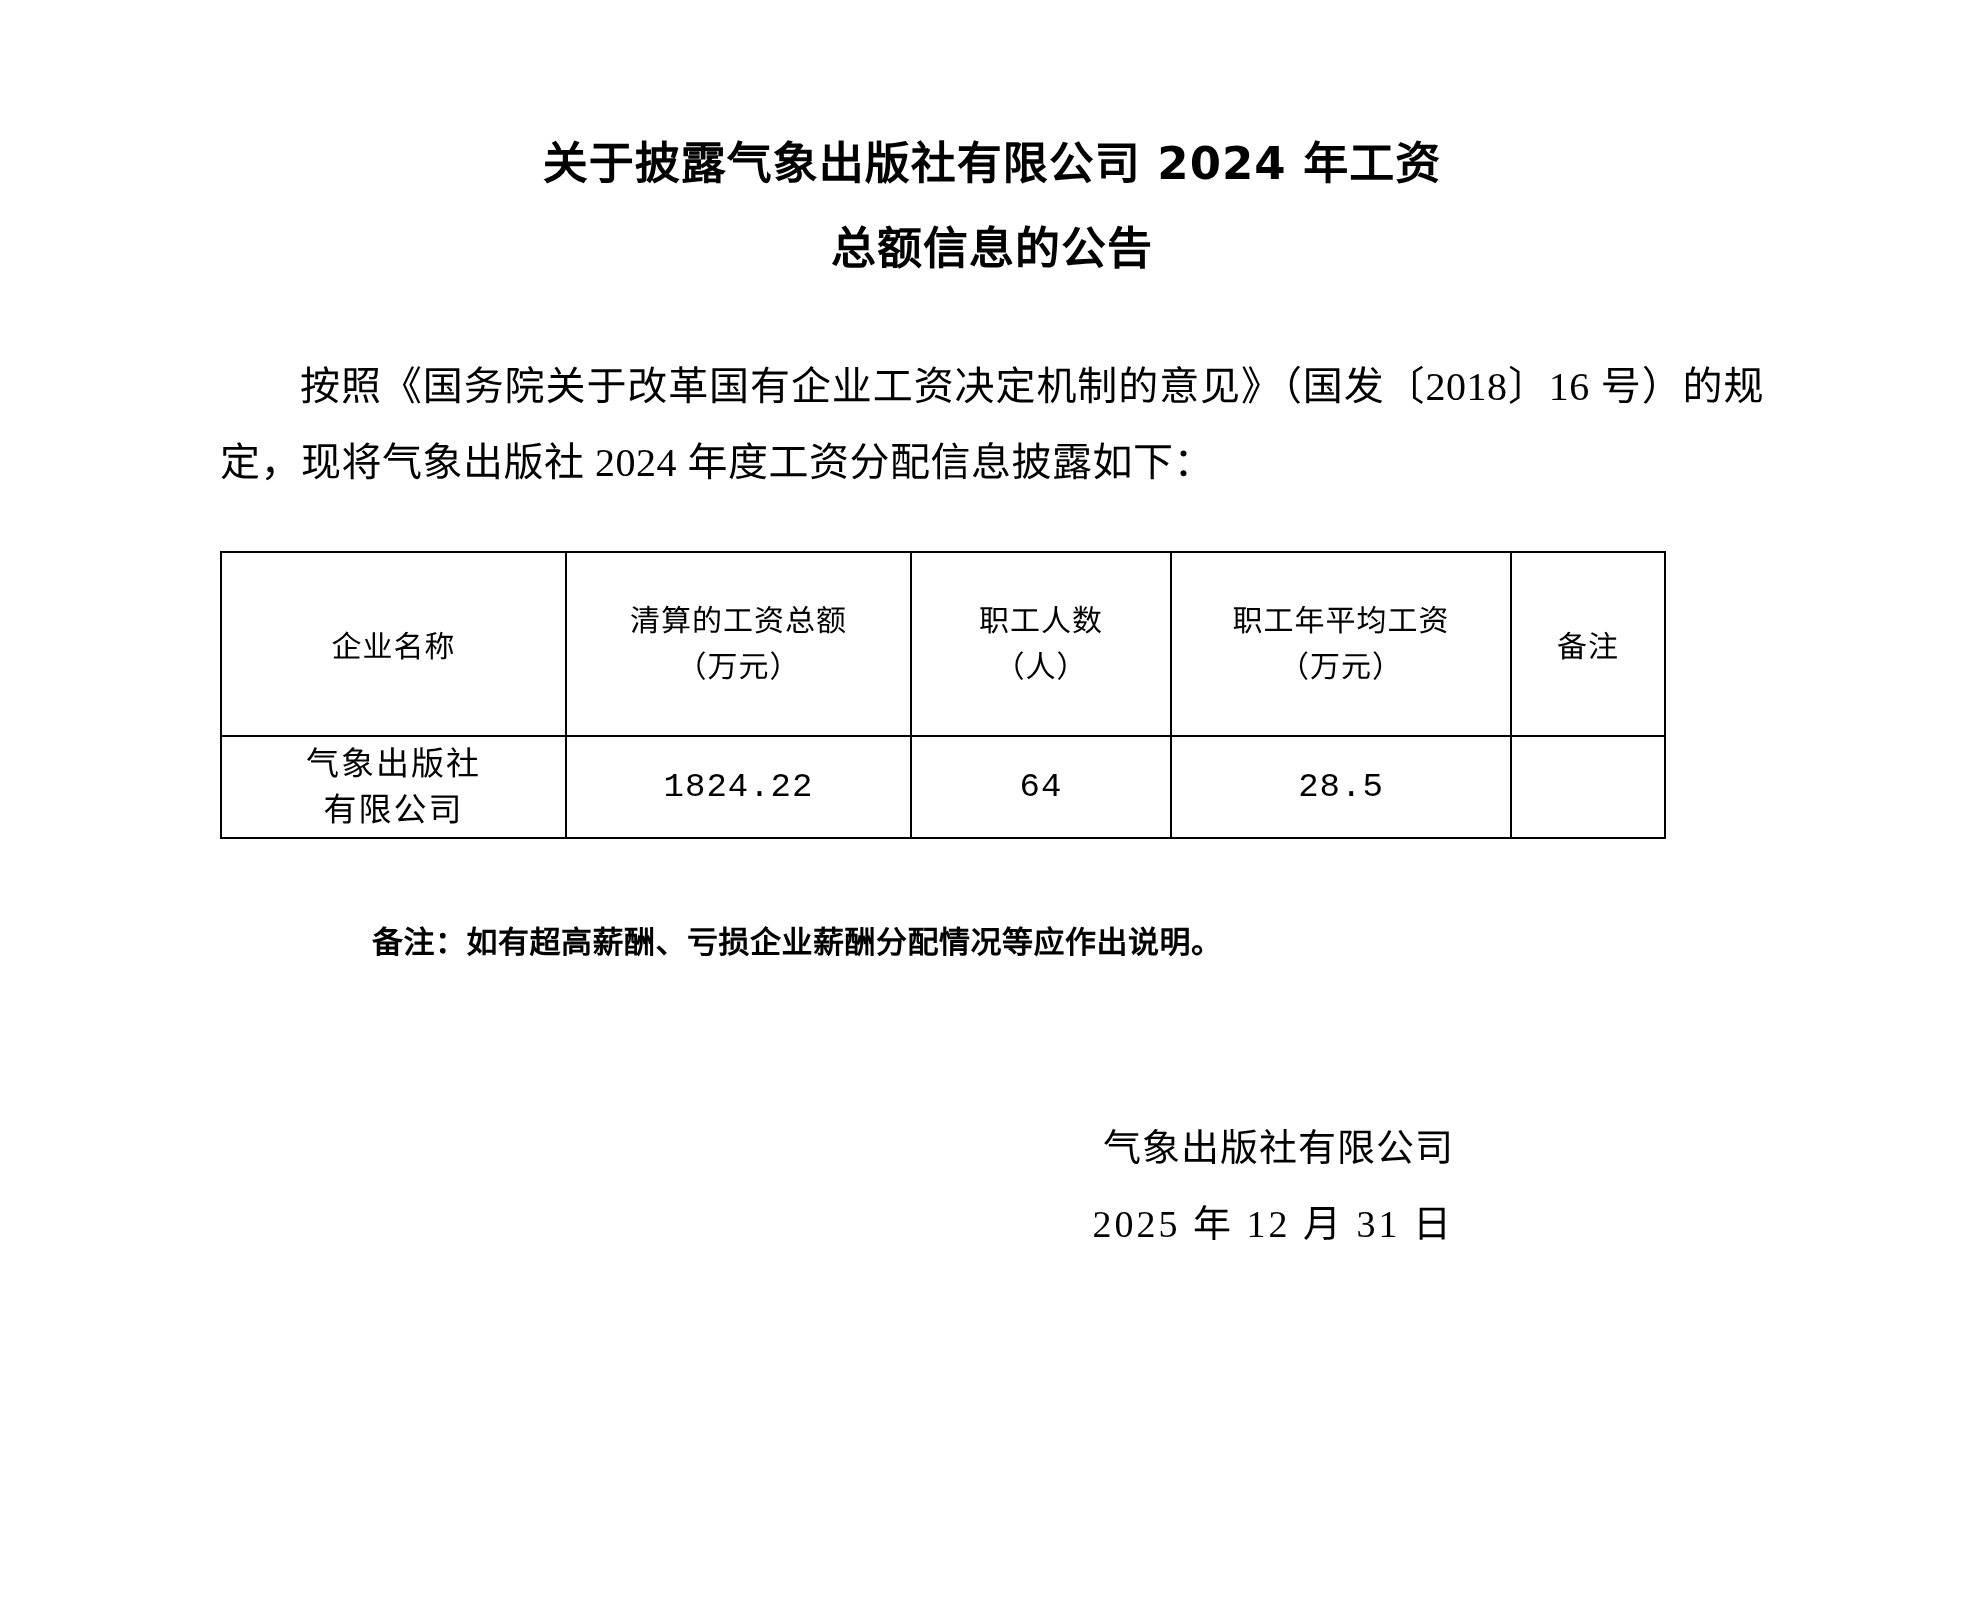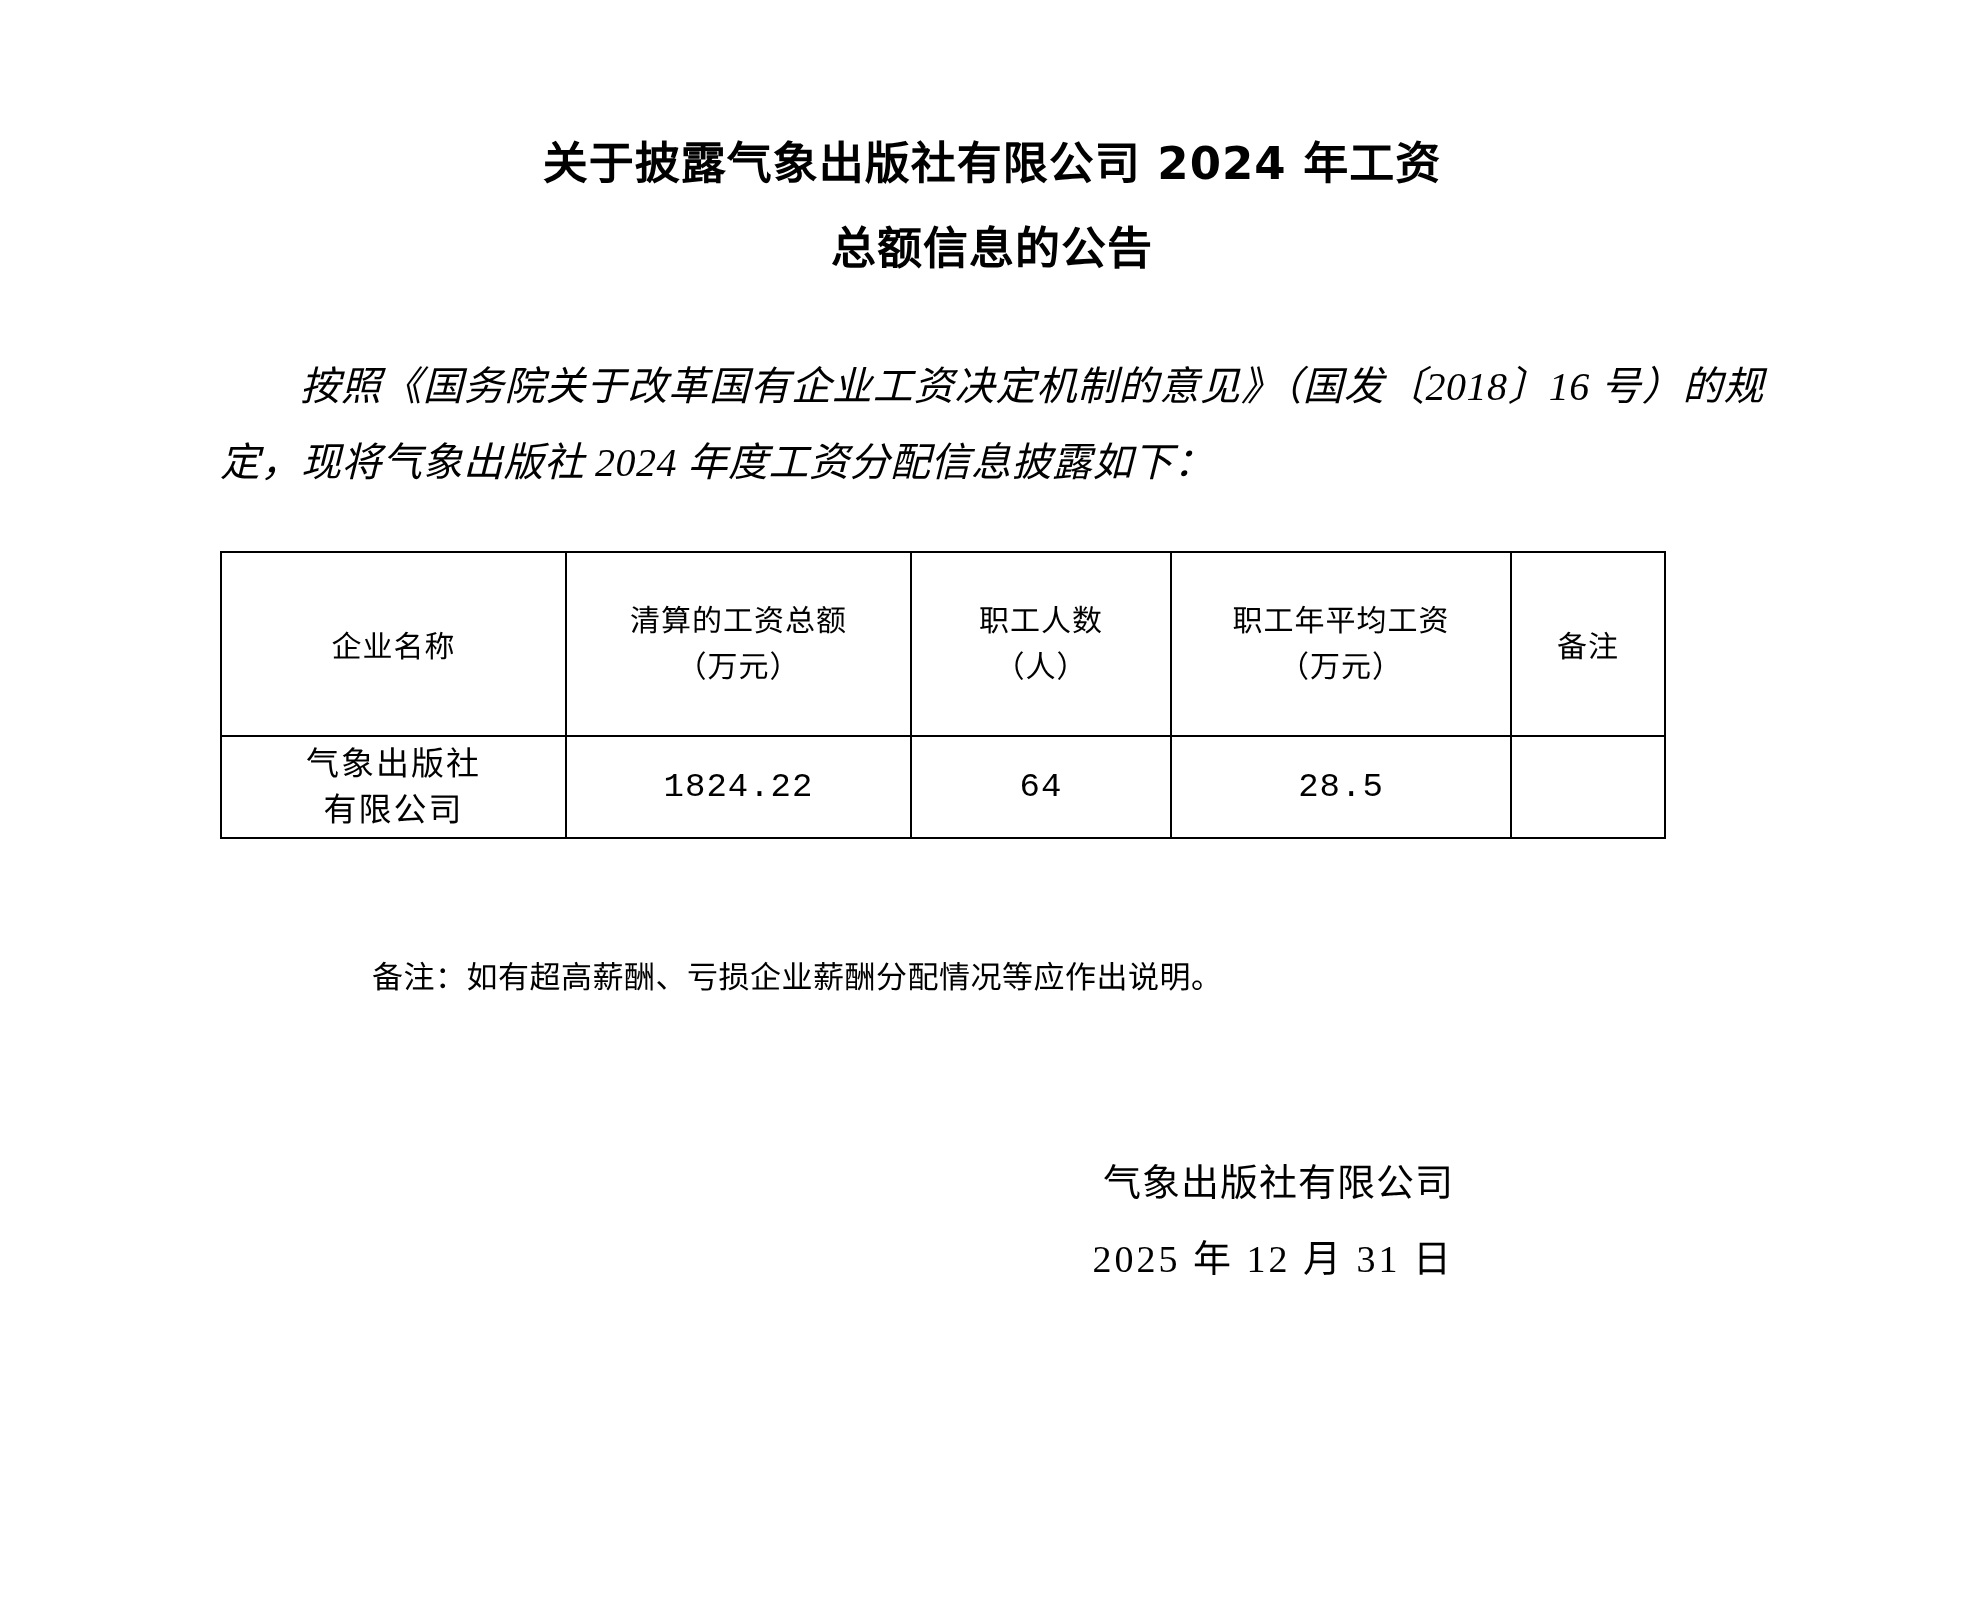--- a/index.html
+++ b/index.html
@@ -41,21 +41,20 @@
   }
 
   
   .body-para {
     margin-top: 58px;
     font-size: 40px;
     line-height: 1.9;
     text-align: justify;
     text-indent: 80px;
     letter-spacing: 0.5px;
-    font-style: italic;
   }
 
   
   table.wage-table {
     margin-top: 50px;
     border-collapse: collapse;
     width: 1444px;
     margin-left: 0;
     table-layout: fixed;
   }
@@ -90,24 +89,25 @@
     font-size: 33px;
     letter-spacing: 2px;
   }
   .num-cell {
     font-family: Liberation Mono, monospace;
     letter-spacing: 1px;
   }
 
   
   .footnote {
-    margin-top: 113px;
+    margin-top: 78px;
     margin-left: 152px;
     font-size: 31px;
     letter-spacing: 0.5px;
+    font-weight: bold;
   }
 
   
   .signature {
     margin-top: 148px;
     text-align: right;
     padding-right: 310px;
     font-size: 38px;
     line-height: 2.0;
     letter-spacing: 1px;

